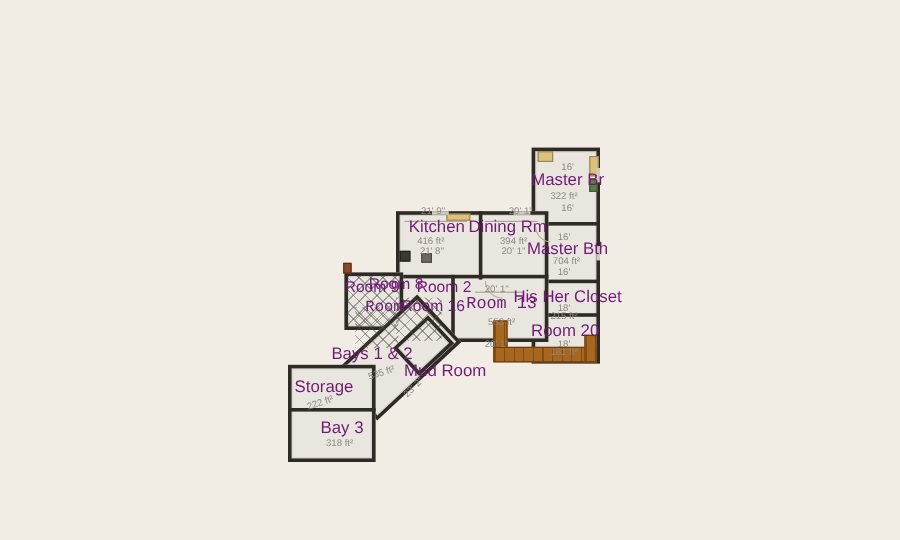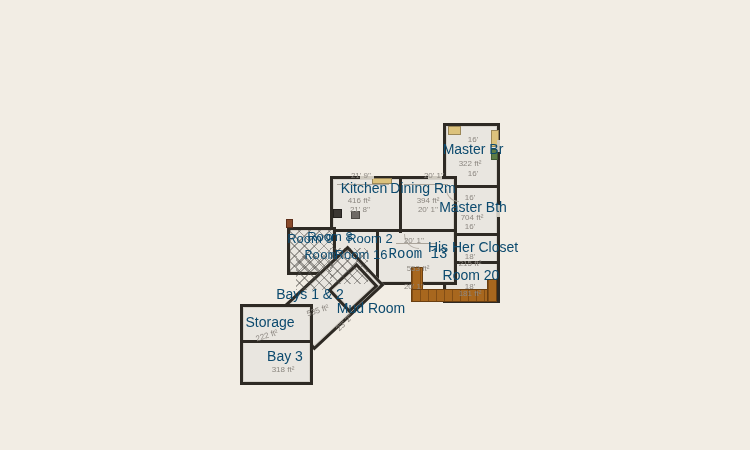--- a/index.html
+++ b/index.html
@@ -1,21 +1,21 @@
 <!DOCTYPE html>
 <html><head>
 <meta charset="utf-8">
 <style>
   html,body{margin:0;padding:0;width:750px;height:450px;overflow:hidden;
     background:#f2ede4;font-family:"Liberation Sans", sans-serif;}
   .canvas{position:absolute;left:0;top:0;width:750px;height:450px;background:#f2ede4;}
   .room{position:absolute;box-sizing:border-box;border:3px solid #2e2a24;background:#e9e6e0;
     box-shadow:inset 0 0 0 1px #d6d2ca;}
   .wallseg{position:absolute;background:#2e2a24;}
-  .lbl{position:absolute;font-size:14px;color:#0c4a6e;white-space:nowrap;
+  .lbl{position:absolute;font-size:14px;color:#701a75;white-space:nowrap;
     transform:translateX(-50%);line-height:1;}
   .lbl.sm{font-size:13px;}
   .dim{position:absolute;font-size:8px;color:#8c8780;white-space:nowrap;
     transform:translateX(-50%);line-height:1;}
   .rot18{transform:translateX(-50%) rotate(-18deg);}
   .rot45{transform:translateX(-50%) rotate(-45deg);}
   .hatch{position:absolute;
     background-image:repeating-linear-gradient(45deg,rgba(72,70,66,.45) 0 1px,transparent 1px 7px),
       repeating-linear-gradient(135deg,rgba(72,70,66,.45) 0 1px,transparent 1px 7px);}
   .wood{position:absolute;box-sizing:border-box;background:#a8671e;border:1px solid #6b3f10;

